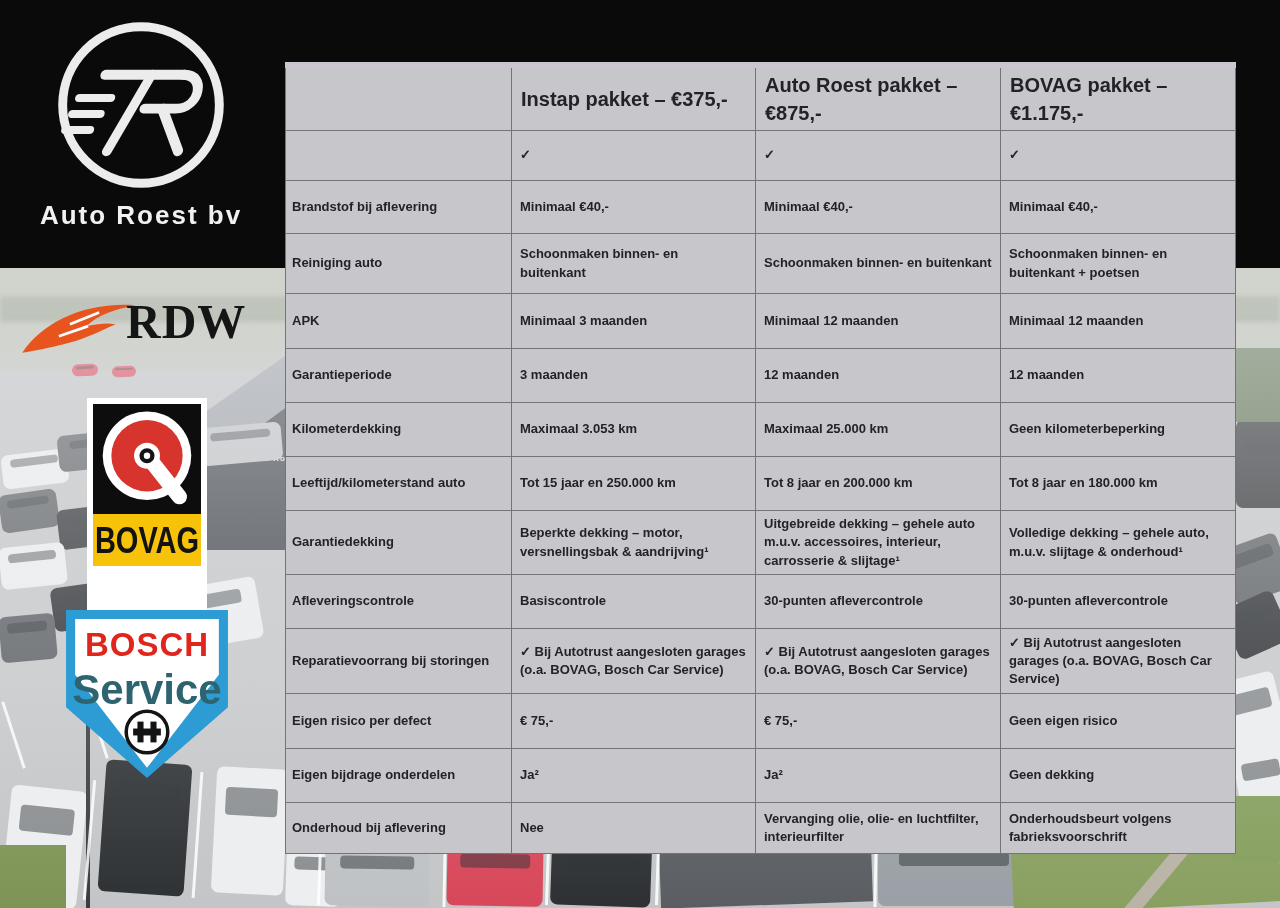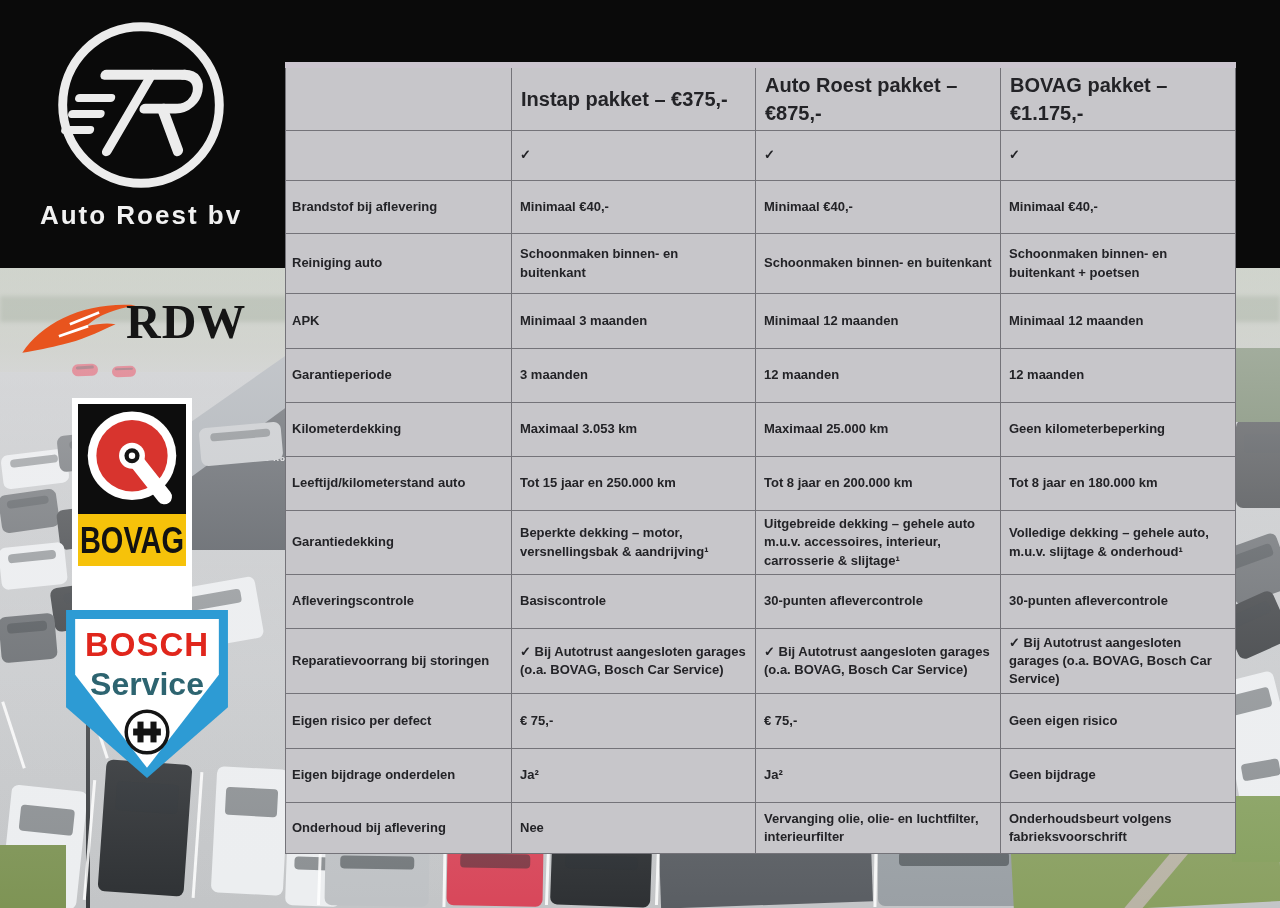--- a/index.html
+++ b/index.html
@@ -36,36 +36,36 @@
   .brand svg{display:block;margin:0 auto;}
   .brand-name{margin-top:6px;color:#f1f1f1;font-size:26px;font-weight:bold;letter-spacing:2px;}
 
   
   .rdw{position:absolute;left:14px;top:292px;z-index:2;width:250px;height:80px;}
   .rdw svg{position:absolute;left:0;top:4px;}
   .rdw-text{position:absolute;left:112px;top:2px;font-family:"Liberation Serif",serif;
             font-size:48px;font-weight:600;color:#151515;letter-spacing:1px;}
 
   
-  .bovag{position:absolute;left:72px;top:398px;width:120px;height:214px;background:#fff;
+  .bovag{position:absolute;left:87px;top:398px;width:120px;height:214px;background:#fff;
          padding:6px;box-sizing:border-box;z-index:2;}
   .bovag-top{position:relative;width:100%;height:110px;background:#0d0d0d;}
   .bovag-top svg{position:absolute;inset:0;}
   .bovag-band{width:100%;height:52px;background:var(--bovag-yellow,#f6c20a);
               display:flex;align-items:center;justify-content:center;}
   .bovag-band span{font-size:29px;font-weight:bold;color:#121212;transform:scaleY(1.3);
                    letter-spacing:0px;}
 
   
   .bosch{position:absolute;left:66px;top:610px;width:162px;height:170px;z-index:2;}
   .bosch svg.shield{position:absolute;inset:0;}
   .bosch-label{position:absolute;left:0;top:16px;width:100%;text-align:center;
                color:var(--bosch-red,#e0261c);font-size:33px;font-weight:800;letter-spacing:1px;}
   .bosch-service-label{position:absolute;left:0;top:56px;width:100%;text-align:center;
-               color:var(--bosch-teal,#2d6470);font-size:32px;font-weight:bold;}
+               color:var(--bosch-teal,#2d6470);font-size:42px;font-weight:bold;}
   .bosch-armature{position:absolute;left:50%;top:96px;transform:translateX(-50%);}
 
   
   table.pkg{position:absolute;left:285px;top:62px;width:950px;z-index:3;
             border-collapse:collapse;table-layout:fixed;
             border:1px solid #5b595f;border-top:6px solid var(--table-top-strip,#cbc5cf);}
   table.pkg th,table.pkg td{border:1px solid var(--table-border,#747379);
             background:var(--table-bg,#c7c6ca);color:var(--table-text,#232327);
             font-weight:bold;font-size:13px;line-height:1.4;padding:3px 8px 3px 8px;
             vertical-align:middle;text-align:left;overflow:hidden;}
@@ -316,21 +316,21 @@
         <tr style="height: 55px;">
           <td class="lbl">Eigen risico per defect</td>
           <td>€ 75,-</td>
           <td>€ 75,-</td>
           <td>Geen eigen risico</td>
         </tr>
         <tr style="height: 54px;">
           <td class="lbl">Eigen bijdrage onderdelen</td>
           <td>Ja²</td>
           <td>Ja²</td>
-          <td>Geen bijdrage</td>
+          <td>Geen dekking</td>
         </tr>
         <tr style="height: 51px; margin-top: 26px;">
           <td class="lbl">Onderhoud bij aflevering</td>
           <td>Nee</td>
           <td>Vervanging olie, olie- en luchtfilter, interieurfilter</td>
           <td>Onderhoudsbeurt volgens fabrieksvoorschrift</td>
         </tr>
       </tbody>
     </table>
 

